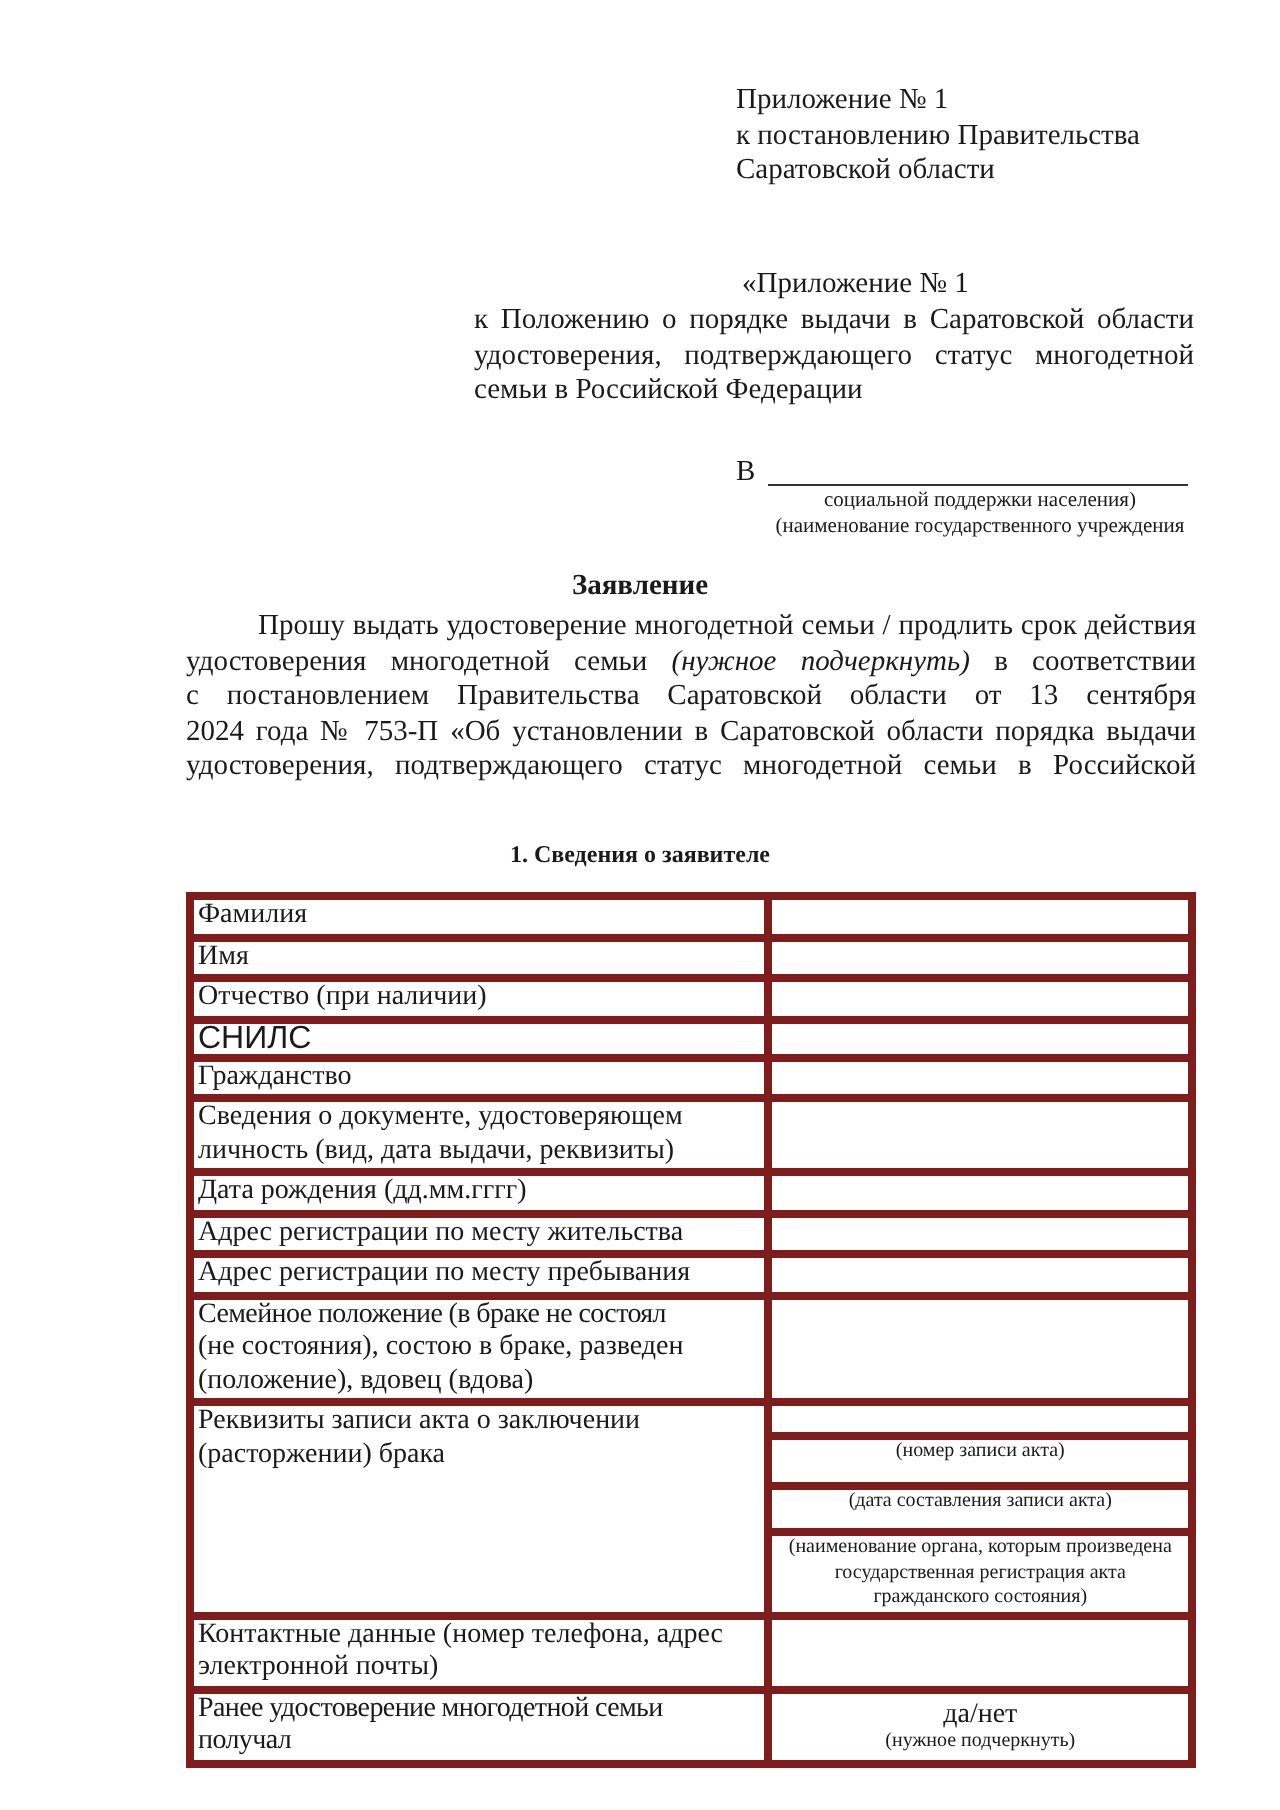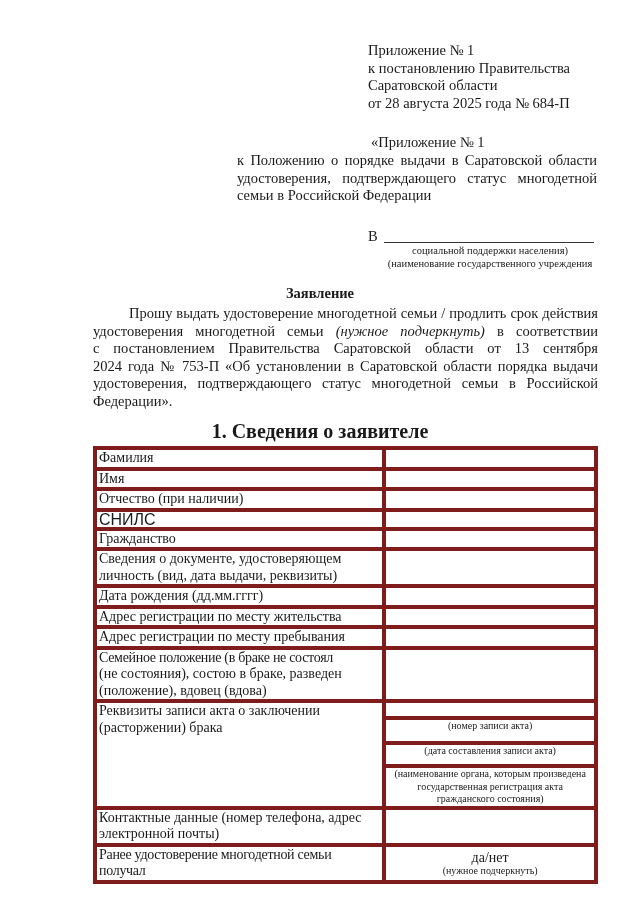--- a/index.html
+++ b/index.html
@@ -13,39 +13,38 @@
   .hdr2 div.last { text-align-last: left; }
   .to-line { left: 368px; top: 228px; font-size: 14.5px; }
   .to-blank { left: 384px; top: 242px; width: 210px; border-top: 1px solid #333; }
   .to-caption { left: 380px; top: 244px; width: 220px; text-align: center; font-size: 10.5px; line-height: 13px; }
   .title { left: 0; width: 640px; top: 285px; text-align: center; font-weight: bold; font-size: 14.5px; }
   .para { left: 93px; top: 305px; width: 505px; font-size: 14.5px; line-height: 17.5px; }
   .para .ln { text-align: justify; text-align-last: justify; white-space: nowrap; }
   .para .ln.first { padding-left: 36px; }
   .para .ln.last { text-align-last: left; }
   .para i { font-style: italic; }
-  .section { left: 0; width: 640px; top: 420px; text-align: center; font-weight: bold; font-size: 20px; }
+  .section { left: 0; width: 640px; top: 420px; text-align: center; font-weight: bold; font-size: 12px; }
   table.form { position: absolute; left: 93px; top: 446px; width: 505px; border-collapse: collapse;
                font-size: 14px; line-height: 16.5px; }
   table.form td { border: 4px solid #7f1d1d; padding: 0 2px; vertical-align: top; }
   table.form td.l { width: 290px; }
   table.form td.r { width: 206px; text-align: center; font-size: 10px; line-height: 12.5px; vertical-align: middle; }
   .yn-main { font-size: 14px; line-height: 15px; }
   .yn-sub { font-size: 10px; line-height: 11px; }
   .cond { letter-spacing: -0.3px; }
   .snils { font-size: 16px; font-family: "Liberation Sans", sans-serif; }
 </style>
 </head>
 <body>
 
 <div class="abs hdr1">
   <div>Приложение № 1</div>
   <div>к постановлению Правительства</div>
   <div>Саратовской области</div>
-  <div>от 28 августа 2025 года № 684-П</div>
 </div>
 
 <div class="abs hdr2-first">«Приложение № 1</div>
 <div class="abs hdr2">
   <div>к Положению о порядке выдачи в Саратовской области</div>
   <div>удостоверения, подтверждающего статус многодетной</div>
   <div class="last">семьи в Российской Федерации</div>
 </div>
 
 <div class="abs to-line">В</div>
@@ -56,21 +55,20 @@
 </div>
 
 <div class="abs title">Заявление</div>
 
 <div class="abs para">
   <div class="ln first">Прошу выдать удостоверение многодетной семьи / продлить срок действия</div>
   <div class="ln"><span>удостоверения многодетной семьи </span><i>(нужное подчеркнуть)</i><span> в соответствии</span></div>
   <div class="ln">с постановлением Правительства Саратовской области от 13 сентября</div>
   <div class="ln">2024 года № 753-П «Об установлении в Саратовской области порядка выдачи</div>
   <div class="ln">удостоверения, подтверждающего статус многодетной семьи в Российской</div>
-  <div class="ln last">Федерации».</div>
 </div>
 
 <div class="abs section">1. Сведения о заявителе</div>
 
 <table class="form">
   <tbody>
       <tr style="height:17px">
     <td class="l">Фамилия</td>
     <td class="r"></td>
   </tr>

